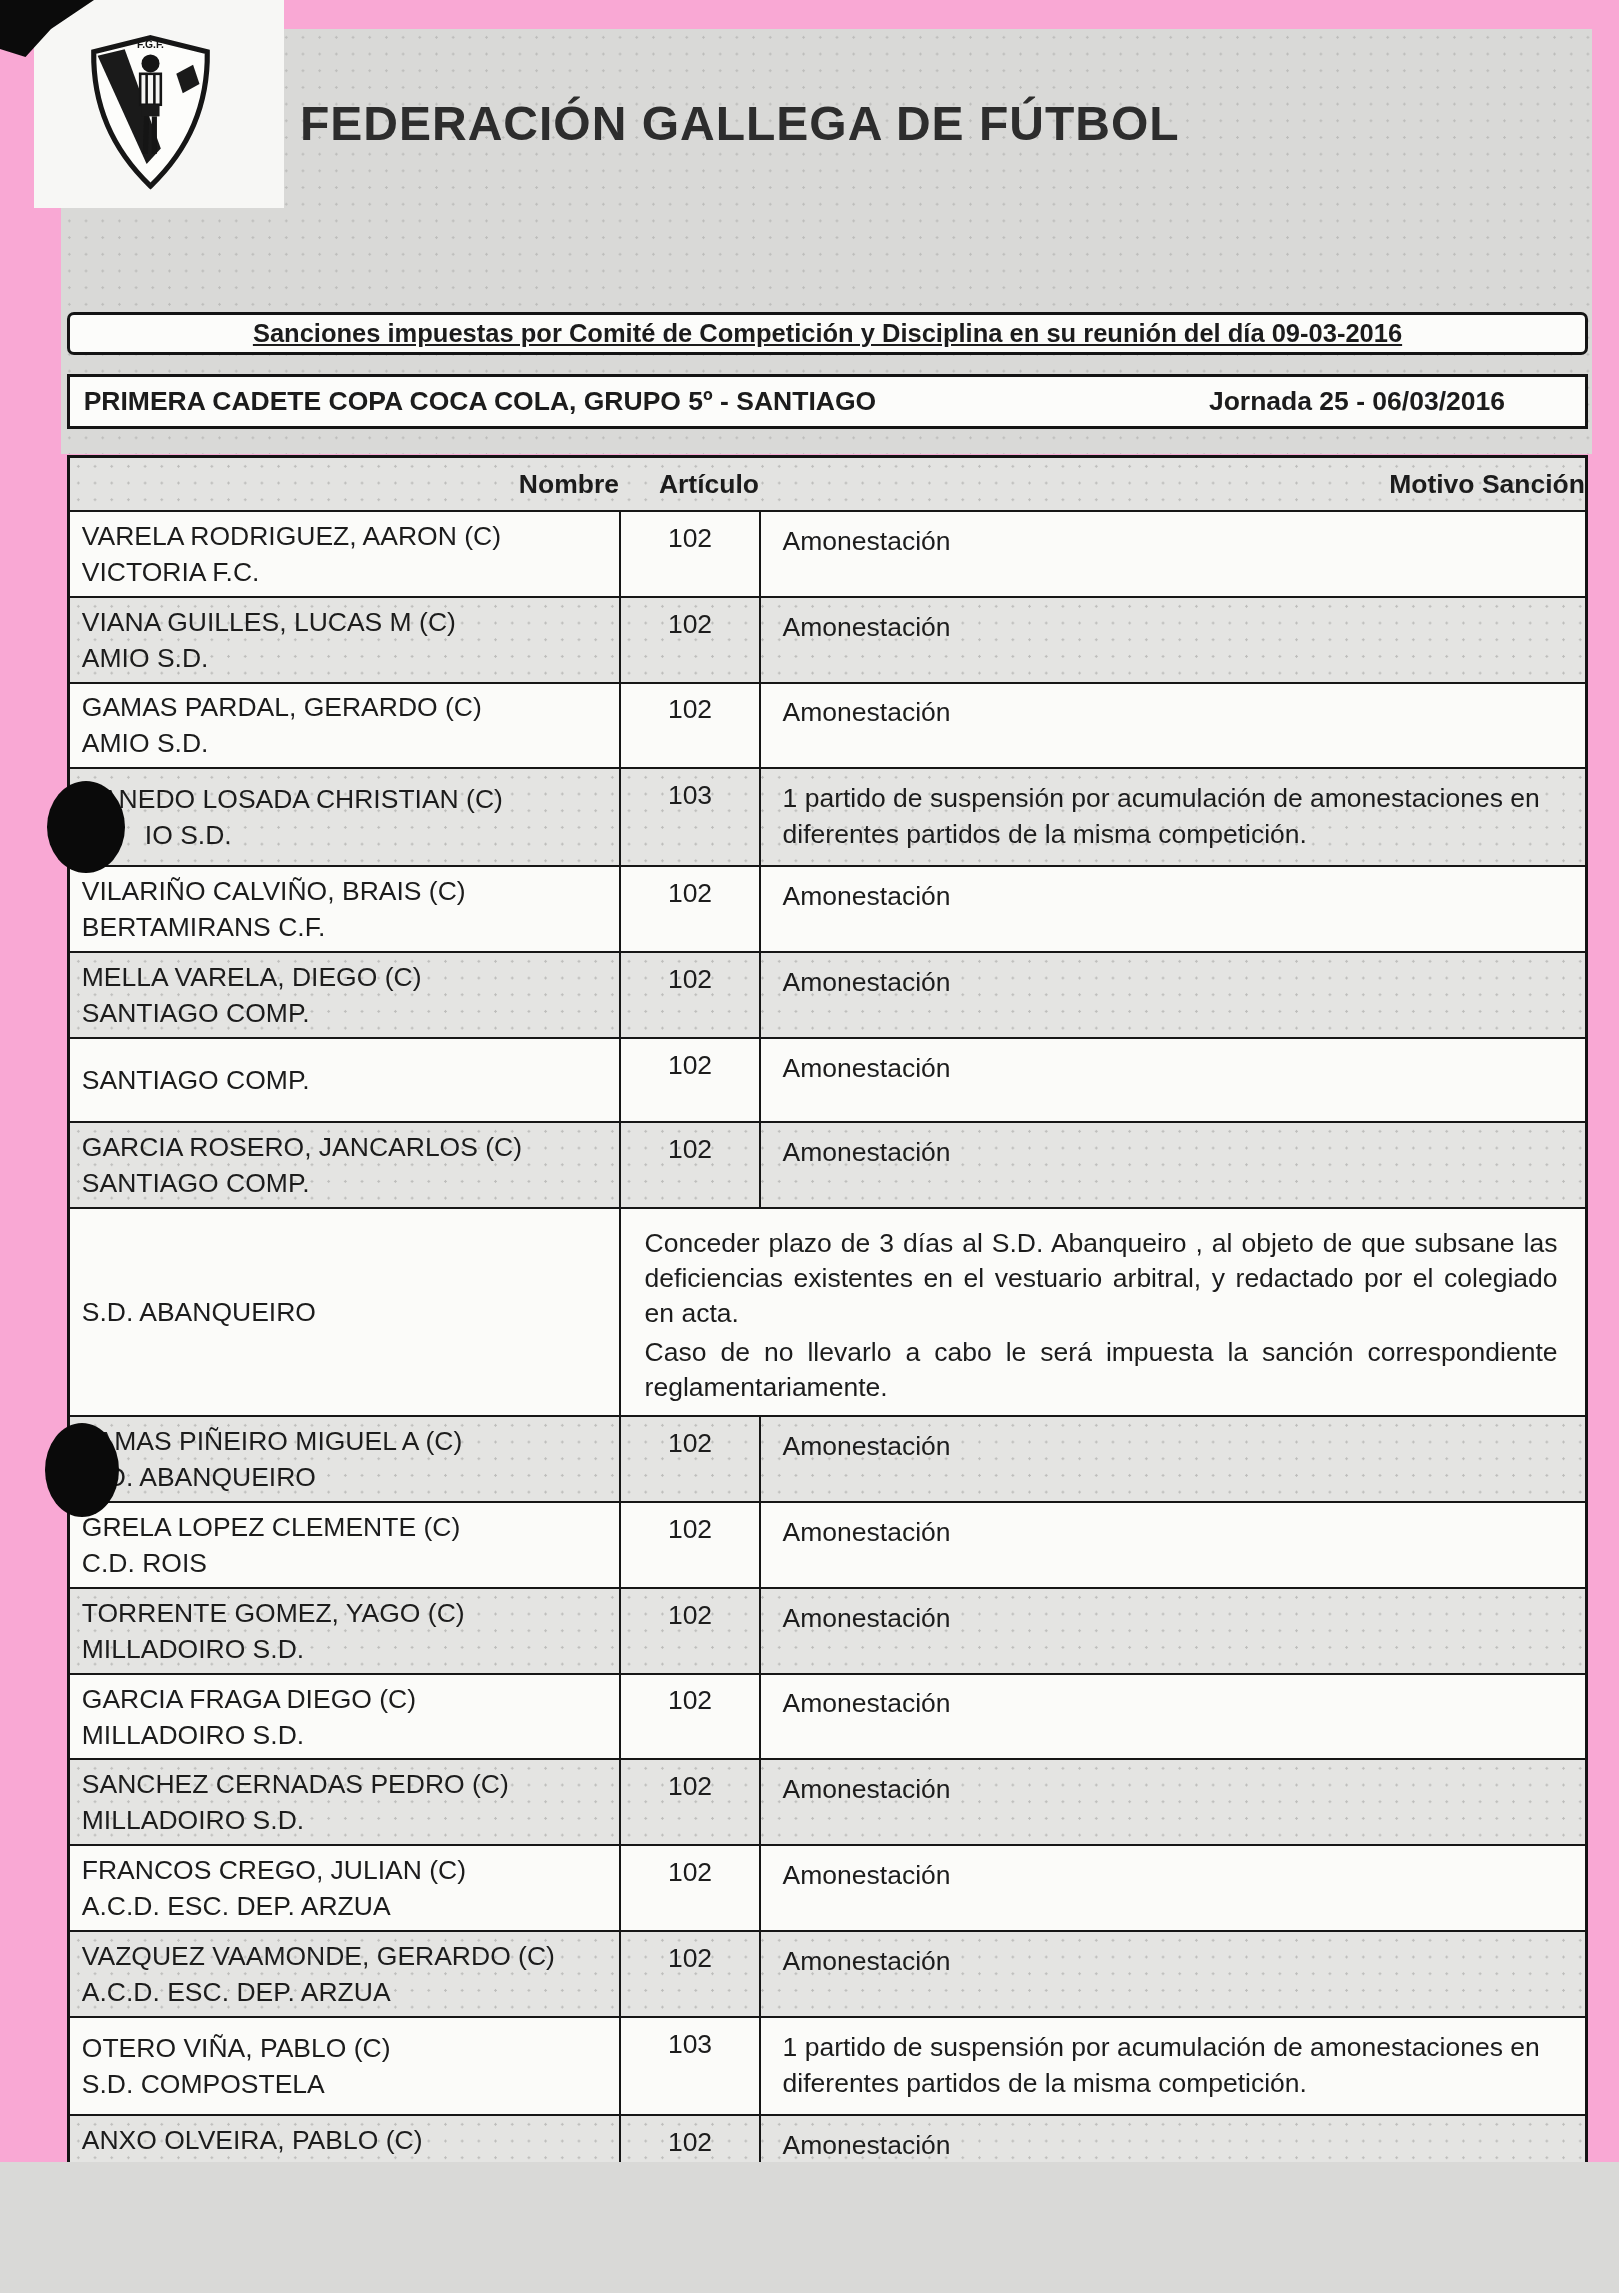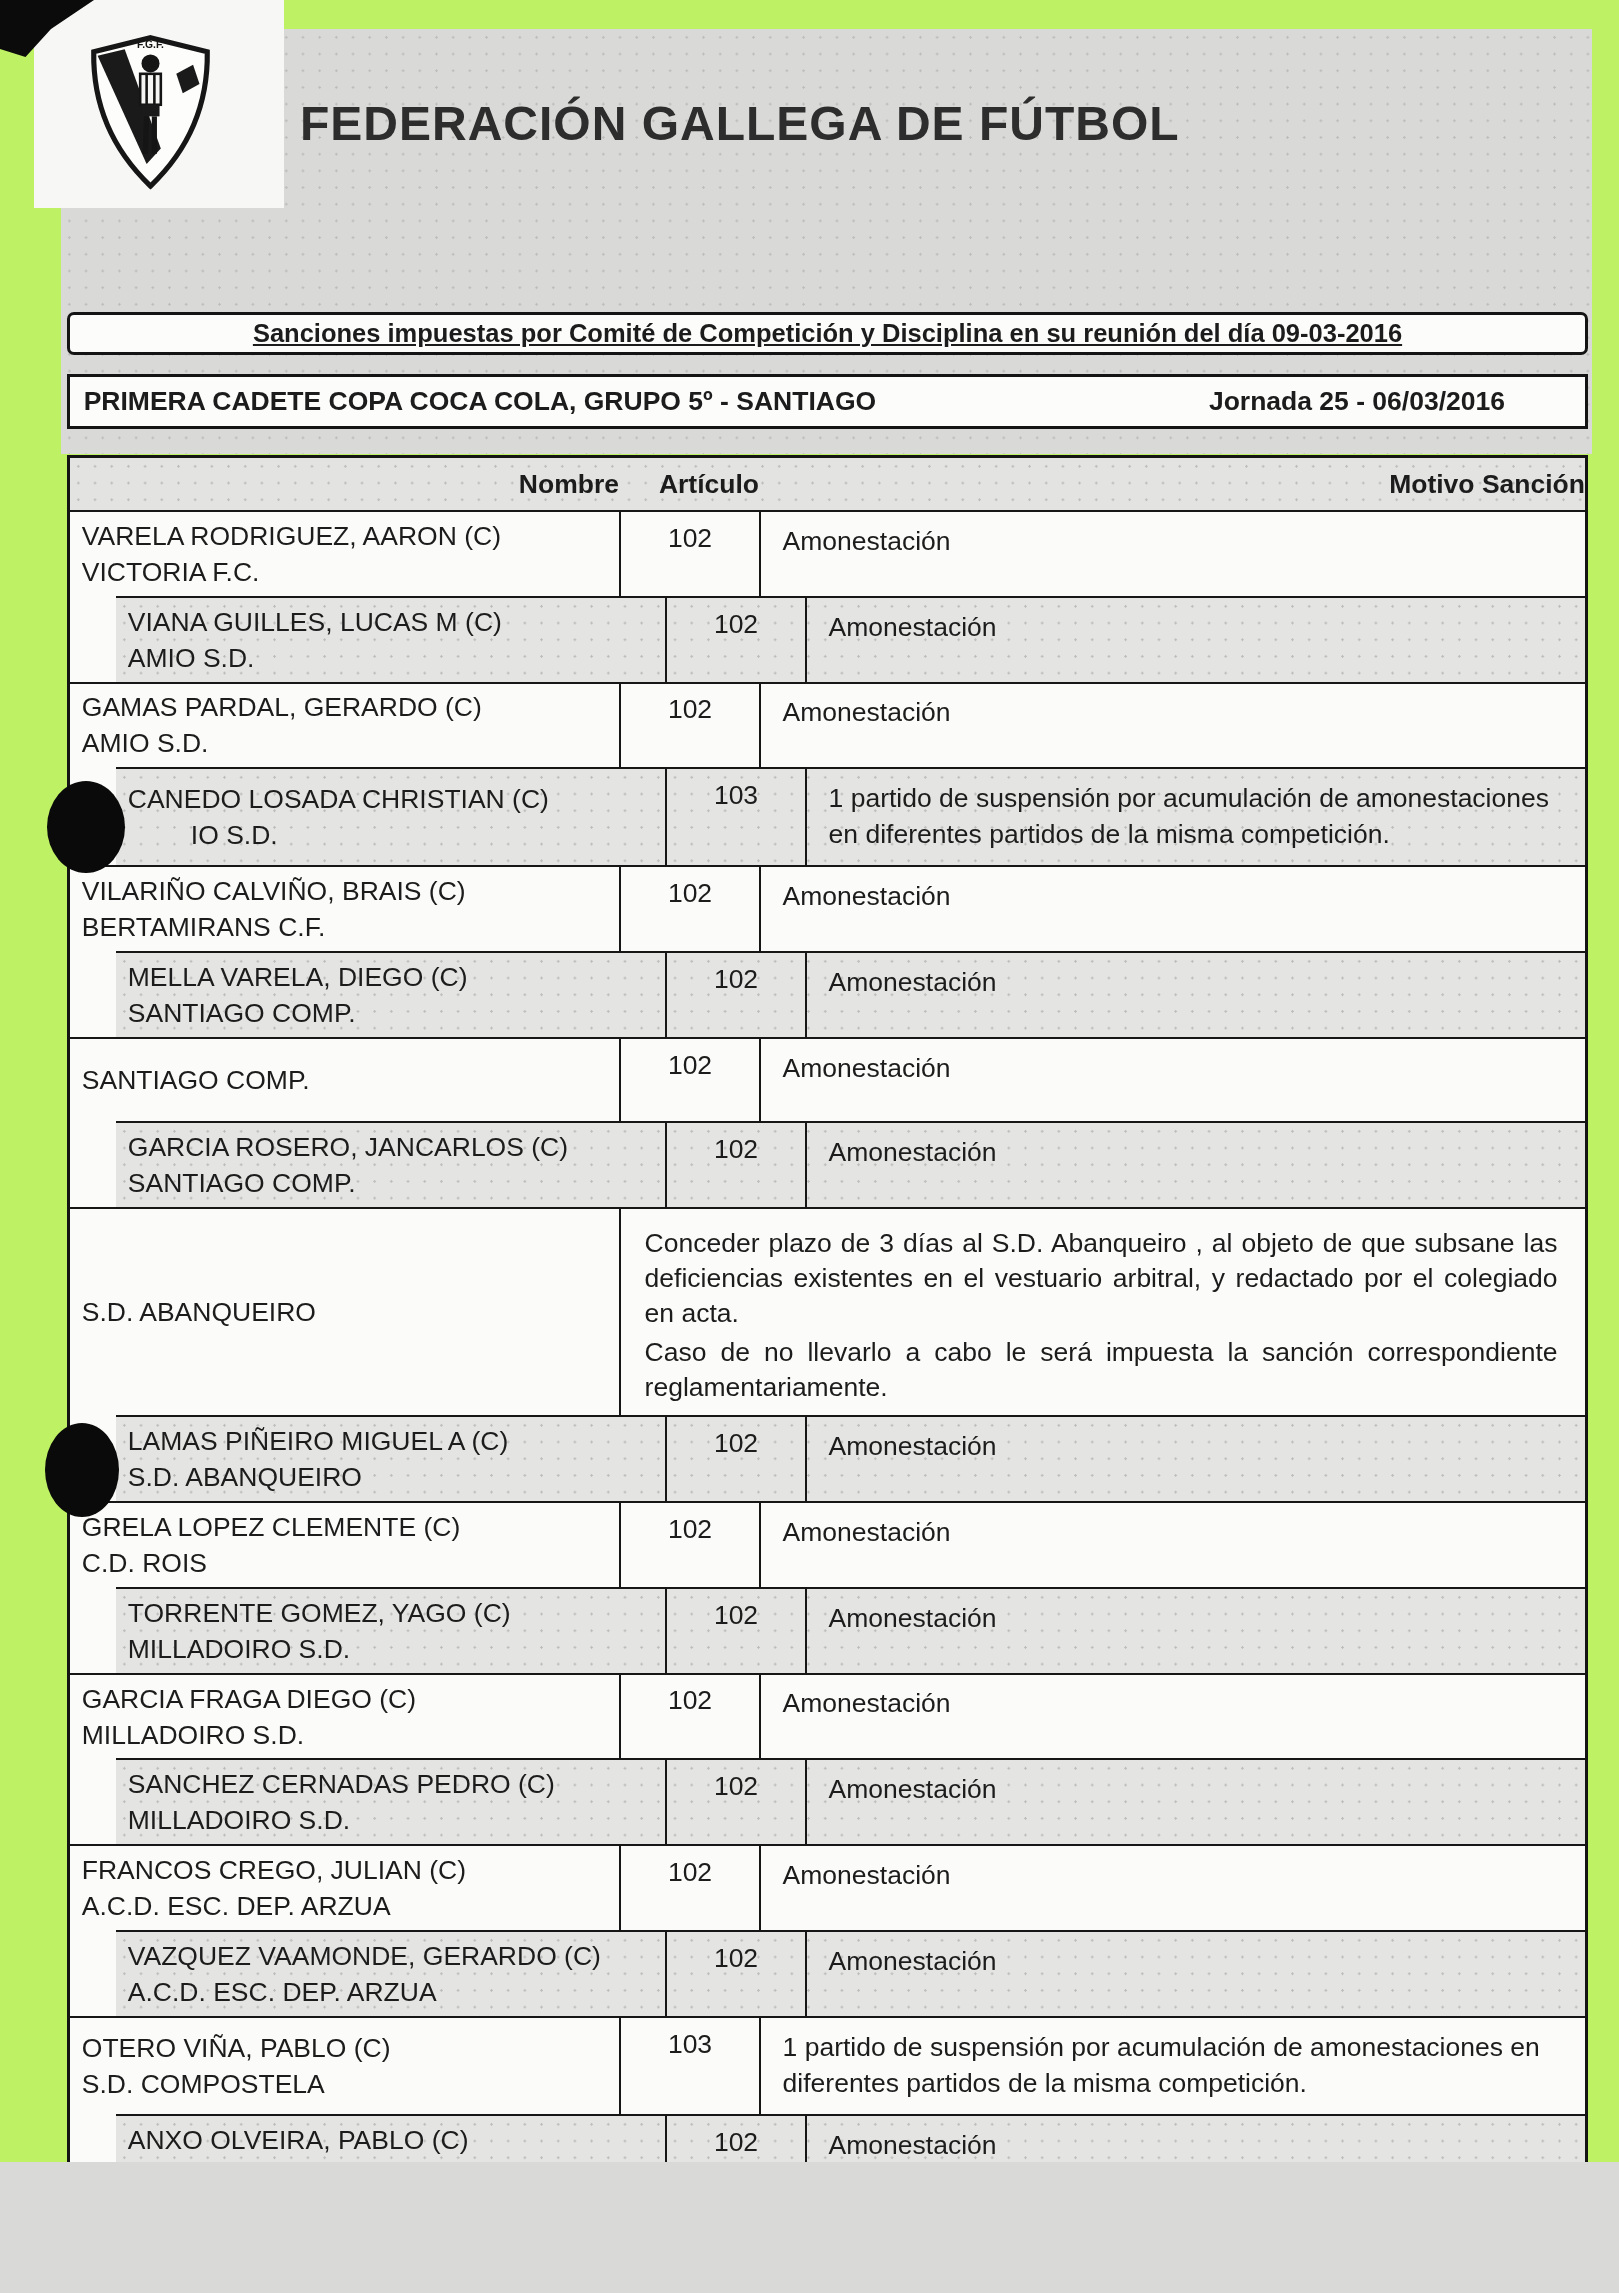--- a/index.html
+++ b/index.html
@@ -1,19 +1,19 @@
 <!DOCTYPE html>
 <html><head>
 <meta charset="utf-8">
 <style>
   html,body{margin:0;padding:0;background:#d9d9d7;}
   #page{
     position:relative;
     width:1619px;height:2162px;
-    background:#bef264;
+    background:#f9a8d4;
     overflow:hidden;
     font-family:"Liberation Sans","DejaVu Sans",sans-serif;
     color:#1c1c1c;
   }
   .dotted{
     background-image:radial-gradient(circle,#bdbdbb 1.2px, transparent 1.4px);
     background-size:16.7px 16.7px;
   }
   
   #header-band{
@@ -60,21 +60,21 @@
   .t-header .hc{font-size:26.5px;font-weight:bold;text-align:right;}
   .t-header .hc.c1{width:549px;}
   .t-header .hc.c2{width:140px;}
   .t-header .hc.c3{flex:1;}
   .t-row{
     display:flex;border-top:2.9px solid #161616;box-sizing:border-box;
     min-height:84px;
   }
   .t-row.tall{min-height:98px;}
   .t-row.note-row{min-height:176px;}
-  .t-row.shaded{background-color:#e4e4e2;margin-left:46px;}
+  .t-row.shaded{background-color:#e4e4e2;}
   .t-row.plain{background-color:#fbfbf9;}
   .cell{box-sizing:border-box;}
   .cell.name{
     width:549px;padding:5.9px 7.8px 5.9px 11.8px;font-size:26.5px;line-height:36px;
     display:flex;flex-direction:column;justify-content:center;
   }
   .cell.article{
     width:140px;border-left:2.9px solid #161616;
     font-size:26.5px;text-align:center;padding-top:10.8px;
   }

